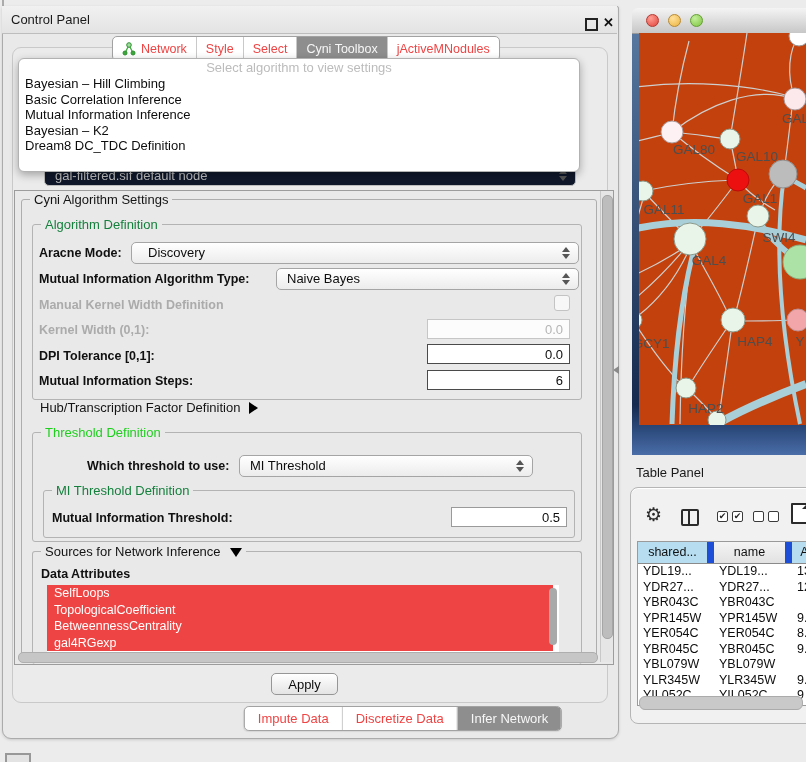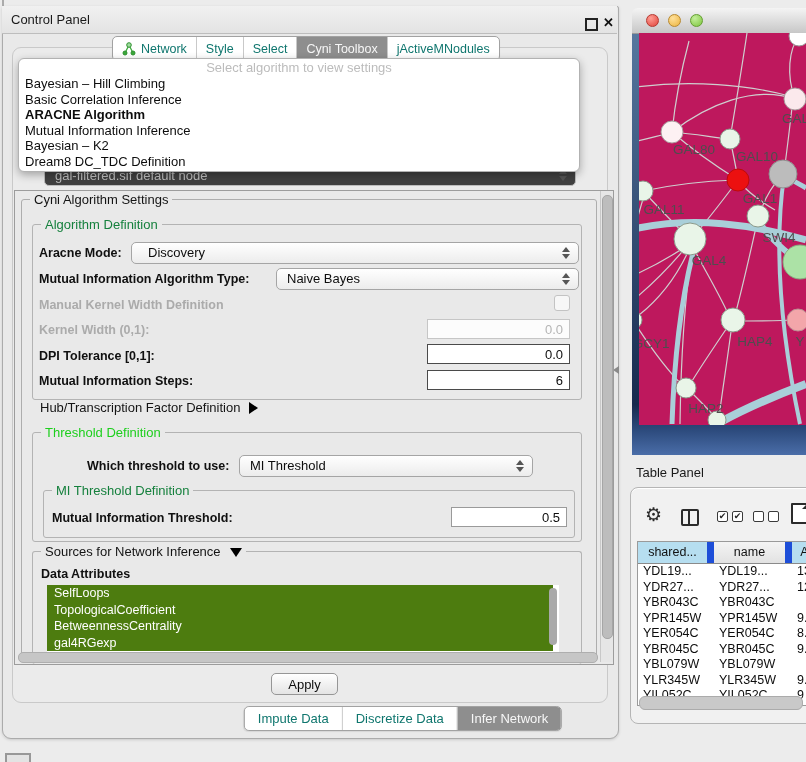--- a/index.html
+++ b/index.html
@@ -13,37 +13,37 @@
                background:linear-gradient(#f1f1f1,#e3e3e3);border-bottom:1px solid #bdbdbd;}
   .cp-title{position:absolute;left:9px;top:6px;font-size:13px;color:#1a1a1a;}
   .float-btn{position:absolute;left:583px;top:12px;width:9px;height:9px;border:2px solid #222;background:transparent;}
   .close-btn{position:absolute;left:601px;top:9px;font-size:13px;font-weight:bold;color:#111;}
   .inner-panel{position:absolute;left:12px;top:47px;width:594px;height:654px;
                background:#ebebeb;border:1px solid #c9c9c9;border-radius:9px;}
 
   
   .seg-control{position:absolute;display:inline-flex;height:23px;background:#fff;border:1px solid #a2a2a2;
                border-radius:5px;overflow:hidden;font-size:12.5px;align-items:stretch;box-shadow:0 1px 1px rgba(0,0,0,.08);}
-  .seg{display:flex;align-items:center;gap:5px;padding:0 9px;border-left:1px solid #c9c9c9;color:#0f766e;white-space:nowrap;}
+  .seg{display:flex;align-items:center;gap:5px;padding:0 9px;border-left:1px solid #c9c9c9;color:#ef4444;white-space:nowrap;}
   .seg:first-child{border-left:none;}
   .seg.selected{background:#8e8e8e;color:#f7f7f7;}
   .tabbar{left:112px;top:36px;}
   .bottom-tabs{left:50%;transform:translateX(-50%);top:706px;font-size:13px;}
   .bottom-tabs .seg{padding:0 13px;}
 
   
   .popup{position:absolute;left:18px;top:58px;width:560px;height:112px;background:#fff;
          border:1px solid #b2b2b2;border-radius:6px;box-shadow:0 3px 9px rgba(0,0,0,.3);z-index:30;
          font-size:13px;overflow:hidden;}
   .popup-prompt{height:17px;line-height:17px;text-align:center;color:#bcbcbc;}
   .popup-item{height:15.6px;line-height:15.6px;padding-left:6px;color:#0d0d0d;}
   .popup-item.selected{font-weight:bold;}
 
   
-  .ghost-combo{position:absolute;left:44px;top:164px;width:532px;height:22px;background:#404040;
+  .ghost-combo{position:absolute;left:44px;top:164px;width:532px;height:22px;background:#0f172a;
                border:1px solid #bdbdbd;border-radius:5px;z-index:2;font-size:13px;color:#bdbdbd;
                line-height:22px;padding-left:10px;box-sizing:border-box;}
 
   
   .settings{position:absolute;left:14px;top:190px;width:598px;height:473px;background:#e9e9e9;
             border:1px solid #9c9c9c;z-index:3;}
   .vtrack{position:absolute;left:585px;top:0;width:12px;height:471px;background:#e6e6e6;border-left:1px solid #c8c8c8;}
   .vthumb{position:absolute;left:587px;top:4px;width:9px;height:442px;background:#bdbdbd;border:1px solid #a6a6a6;border-radius:5px;}
   .hscroll-settings{position:absolute;left:3px;top:461px;width:578px;height:9px;background:#c6c6c6;
                     border:1px solid #aeaeae;border-radius:5px;}
@@ -69,39 +69,39 @@
   .field.disabled{border:1px solid #c6c6c6;background:#fcfcfc;color:#b5b5b5;}
   .field.soft{border:1px solid #9a9a9a;}
   .checkbox{position:absolute;width:14px;height:14px;border:1px solid #c3c3c3;border-radius:3px;background:#f7f7f7;}
 
   .tri-right{display:inline-block;width:0;height:0;border-left:9px solid #000;
              border-top:6px solid transparent;border-bottom:6px solid transparent;margin-left:9px;}
   .tri-down{display:inline-block;width:0;height:0;border-top:9px solid #000;
             border-left:6px solid transparent;border-right:6px solid transparent;margin-left:6px;position:relative;top:1px;}
 
   .attr-list{position:absolute;background:#fff;overflow:hidden;}
-  .attr-item{height:16.5px;line-height:16.5px;background:#4d7c0f;color:#fff;font-size:12.5px;padding-left:7px;
+  .attr-item{height:16.5px;line-height:16.5px;background:#ef4444;color:#fff;font-size:12.5px;padding-left:7px;
              width:calc(100% - 13px);}
   .list-vthumb{position:absolute;right:2px;top:3px;width:8px;height:57px;background:#a9a9a9;border-radius:4px;}
 
   .apply-btn{position:absolute;left:271px;top:673px;width:67px;height:22px;background:linear-gradient(#ffffff,#e4e4e4);
              border:1px solid #969696;border-radius:5px;font-size:13px;color:#0d0d0d;font-family:"Liberation Sans",sans-serif;
              display:flex;align-items:center;justify-content:center;z-index:4;}
 
   
   .net-window{position:absolute;left:632px;top:8px;width:174px;height:447px;}
   .net-titlebar{position:absolute;left:0;top:0;width:174px;height:25px;border-radius:6px 0 0 0;
                 background:linear-gradient(#f4f4f4,#c7c7c7);border-bottom:1px solid #999;}
   .tl{position:absolute;top:6px;width:13px;height:13px;border-radius:50%;box-sizing:border-box;}
   .tl-red{left:14px;background:radial-gradient(circle at 35% 30%,#ff9d93,#e1443c);border:1px solid #b53830;}
   .tl-yellow{left:36px;background:radial-gradient(circle at 35% 30%,#ffe09a,#ecb43e);border:1px solid #b8892f;}
   .tl-green{left:58px;background:radial-gradient(circle at 35% 30%,#c3ee9b,#7dc63e);border:1px solid #649e31;}
   .net-frame{position:absolute;left:0;top:25px;width:174px;height:422px;
              background:linear-gradient(180deg,#56779f 0%,#16294e 88%,#2c4a7c 94%,#4a6da8 100%);}
-  .net-canvas{position:absolute;left:7px;top:25px;width:167px;height:392px;background:#be185d;overflow:hidden;}
+  .net-canvas{position:absolute;left:7px;top:25px;width:167px;height:392px;background:#c2410c;overflow:hidden;}
   .nl{font-size:13.5px;fill:#4e4e4e;text-anchor:middle;font-family:"Liberation Sans",sans-serif;}
   .nl.start{text-anchor:start;}
 
   .split-arrow{position:absolute;left:613px;top:366px;width:0;height:0;
                border-right:6px solid #8a8a8a;border-top:4px solid transparent;border-bottom:4px solid transparent;}
 
   
   .tp-title{position:absolute;left:636px;top:465px;font-size:13px;color:#1a1a1a;}
   .table-panel{position:absolute;left:630px;top:487px;width:200px;height:235px;background:#f1f1f1;
                border:1px solid #b5b5b5;border-radius:8px;box-shadow:inset 0 1px 0 #fff;}
@@ -171,21 +171,20 @@
     <span class="stepper">
         <span class="st-up"></span>
         <span class="st-down"></span>
       </span>
   </div>
 
   <div class="popup">
     <div class="popup-prompt">Select algorithm to view settings</div>
     <div class="popup-item">Bayesian – Hill Climbing</div>
     <div class="popup-item">Basic Correlation Inference</div>
-    <div class="popup-item selected">ARACNE Algorithm</div>
     <div class="popup-item">Mutual Information Inference</div>
     <div class="popup-item">Bayesian – K2</div>
     <div class="popup-item">Dream8 DC_TDC Definition</div>
   </div>
 
   <div class="settings">
 
     <div class="groupbox" style="left:6px;top:8px;width:574px;height:456px;border-color:#adadad;">
       <span class="gb-title t-black">Cyni Algorithm Settings</span>
 

